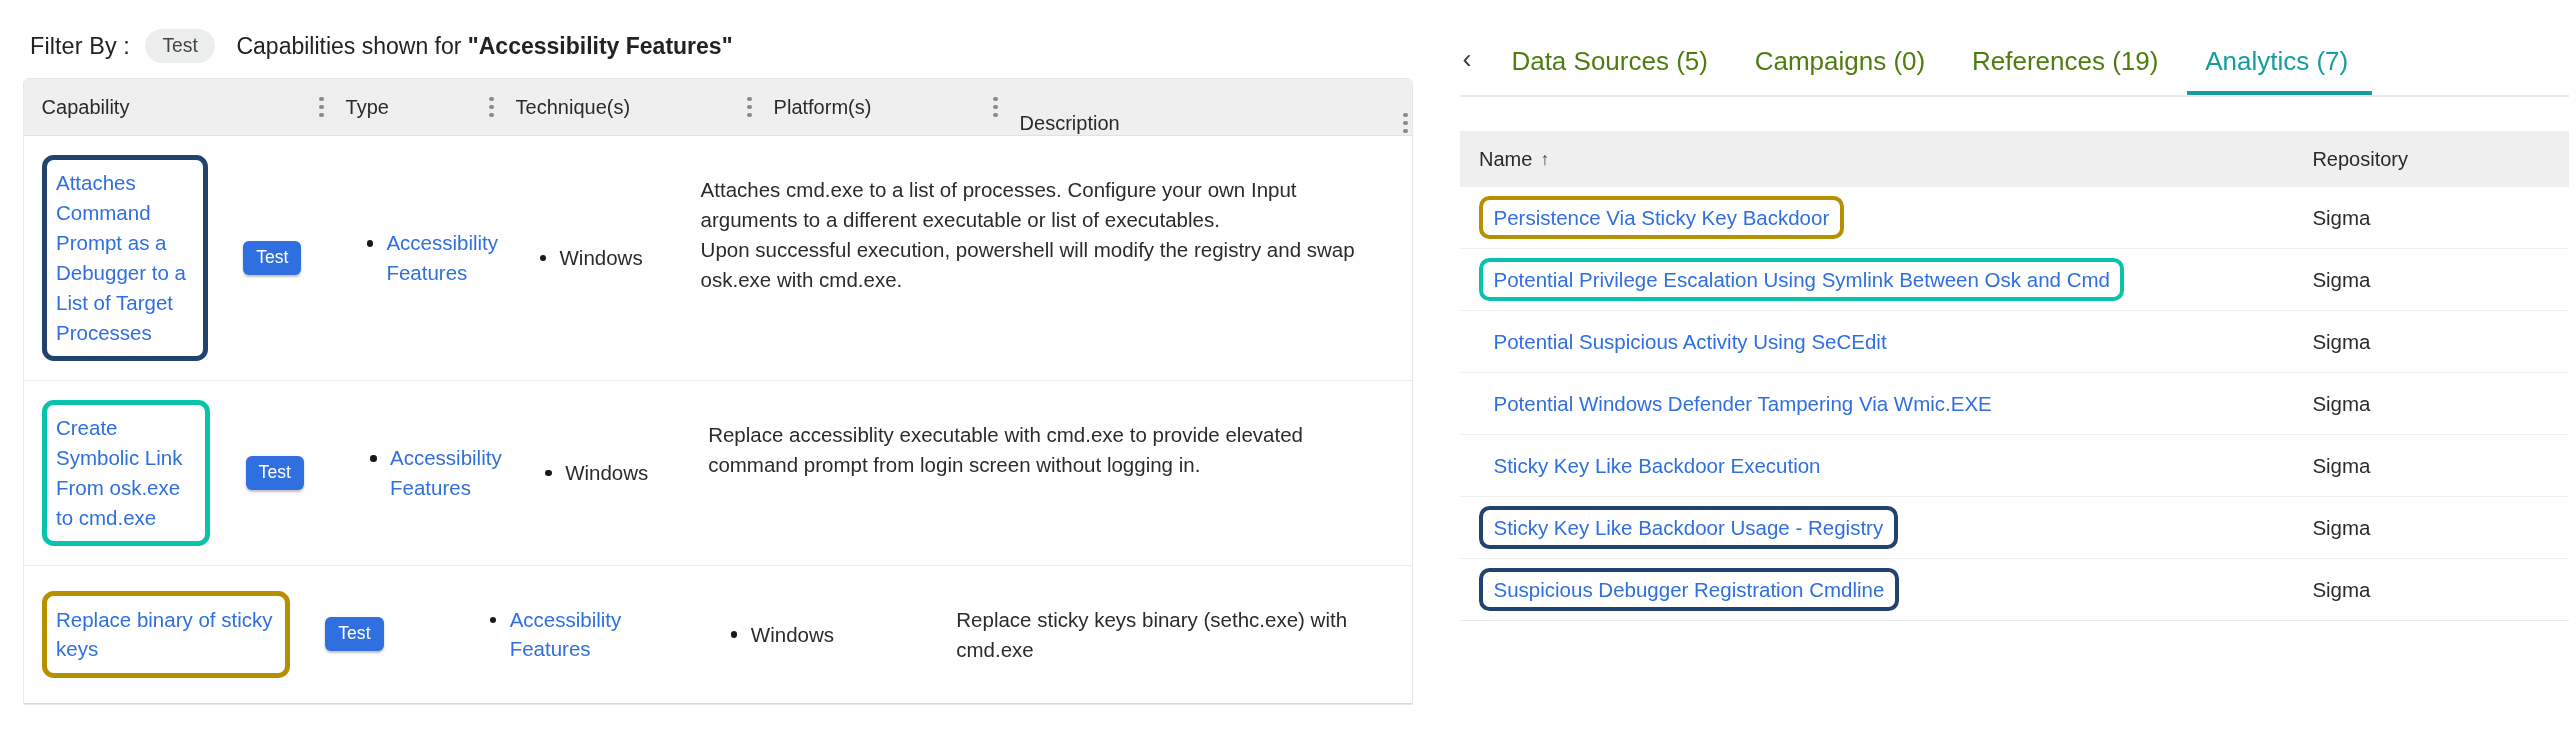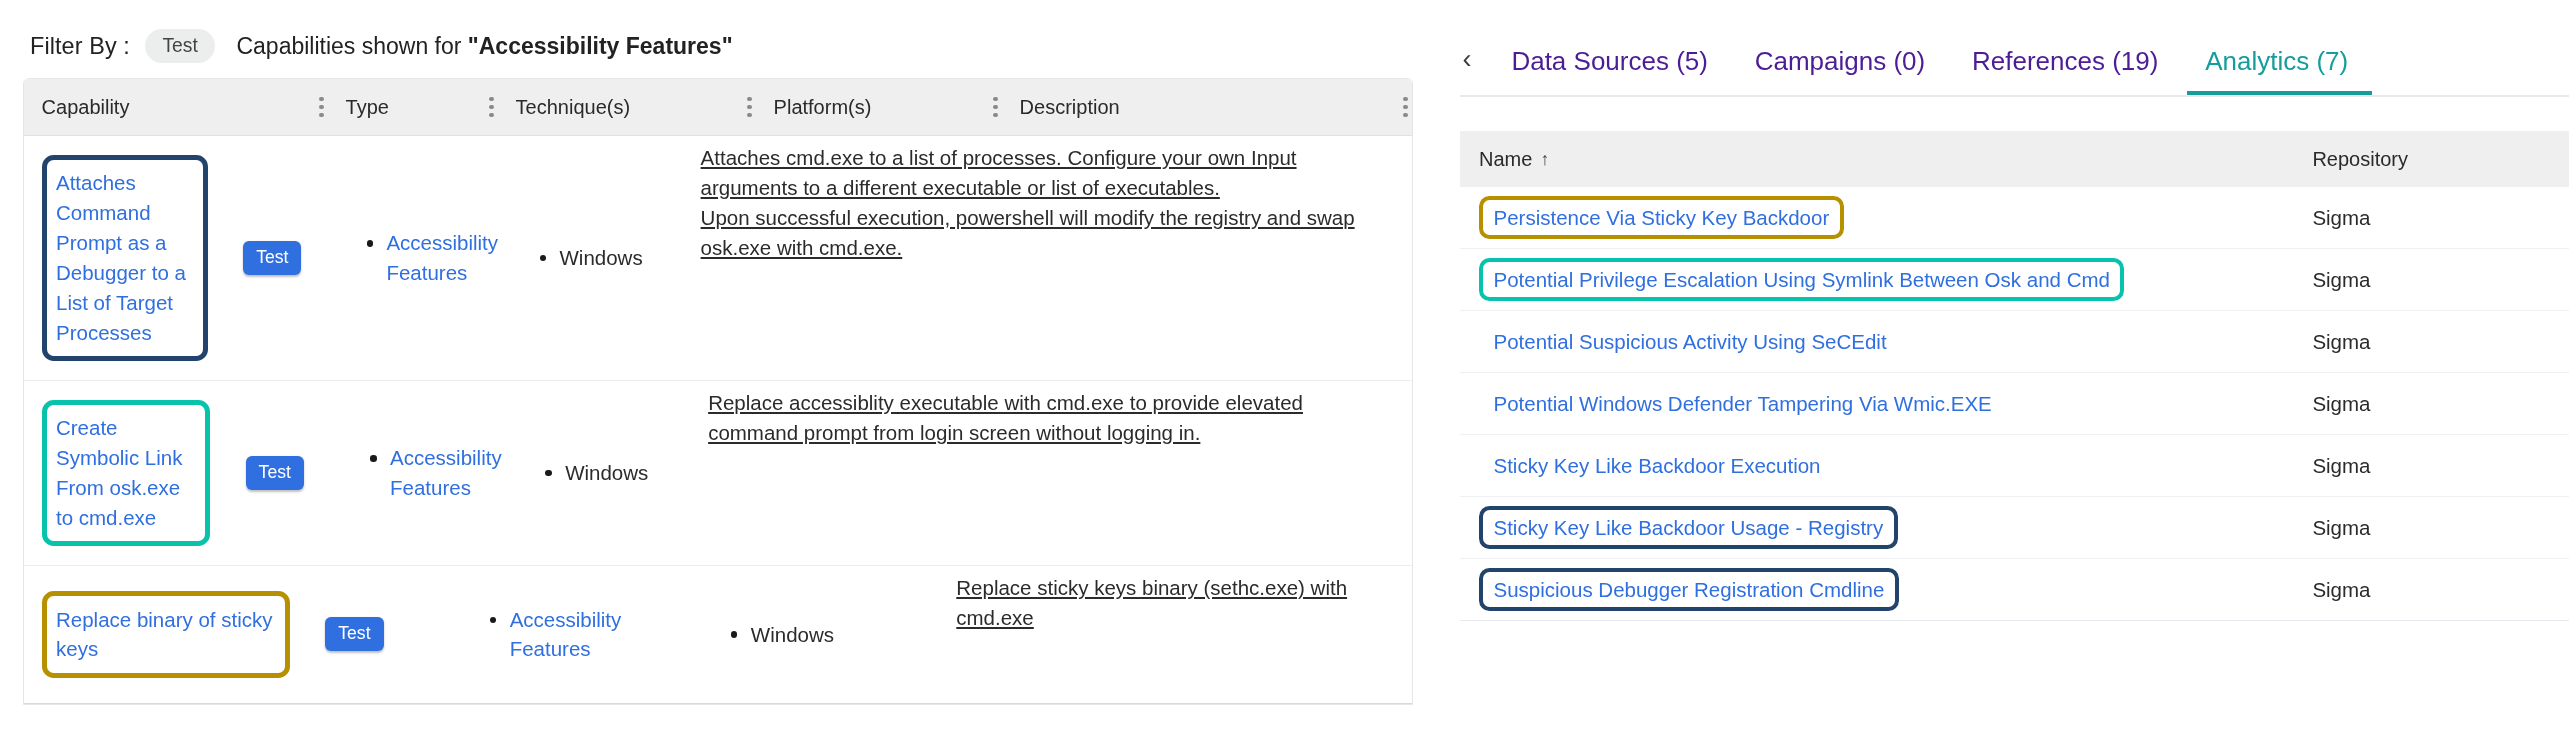--- a/index.html
+++ b/index.html
@@ -63,30 +63,30 @@
     width: 13px; height: 32px;
     display: flex; flex-direction: column; justify-content: center;
     align-items: center; gap: 3.5px;
   }
   .cap-th .grip i { display:block; width: 4.1px; height: 4.1px; border-radius: 50%; background: #8a8a8a; }
 
   .c-cap  { width: 304px; }
   .c-type { width: 170px; }
   .c-tech { width: 258px; }
   .c-plat { width: 246px; }
-  .c-desc { flex: 1 1 auto; }
+  .c-desc { flex: 1 1 auto; margin-top: 32px; }
 
   .cap-row { display: flex; border-bottom: 0.6px solid #ececec; background: #fff; }
   .cap-row:last-child { border-bottom: 0.6px solid #d9d9d9; justify-content: center; }
   .cap-cell {
     padding: 19px 17.6px;
     display: flex; align-items: center;
     font-size: 20.5px; color: #2b2b2b; line-height: 1.44;
   }
-  .cap-cell.c-desc { align-items: flex-start; padding-top: 7px; text-decoration: underline; }
+  .cap-cell.c-desc { align-items: flex-start; padding-top: 7px; }
   .cap-cell.c-cap { align-items: center; }
 
   .cap-link {
     color: #2f6fe0; font-size: 20.5px; line-height: 1.46; cursor: pointer;
     text-decoration: none; display: inline-block;
   }
   .cap-name-box {
     display: inline-block;
     padding: 8.2px 9.4px;
     border-radius: 11.7px;
@@ -129,21 +129,21 @@
   }
   .tab-back {
     width: 42px; text-align: center;
     font-size: 27px; color: #3c3c3c; cursor: pointer; line-height: 1;
     padding-bottom: 3.5px;
   }
   .tab {
     position: relative; height: 70px;
     display: flex; align-items: center; justify-content: center;
     padding: 0 23.4px;
-    font-size: 26px; color: #4c1d95; white-space: nowrap; cursor: pointer;
+    font-size: 26px; color: #4d7c0f; white-space: nowrap; cursor: pointer;
   }
   .tab.active { color: #159c9c; }
   .tab.active::after {
     content: ""; position: absolute; left: 4.7px; right: 0; bottom: 0;
     height: 4.7px; background: #159c9c;
   }
   .tabs-underline {
     position: absolute; left: 14px; top: 95px; width: 1109px; height: 1.8px;
     background: #e9e9ec;
   }

